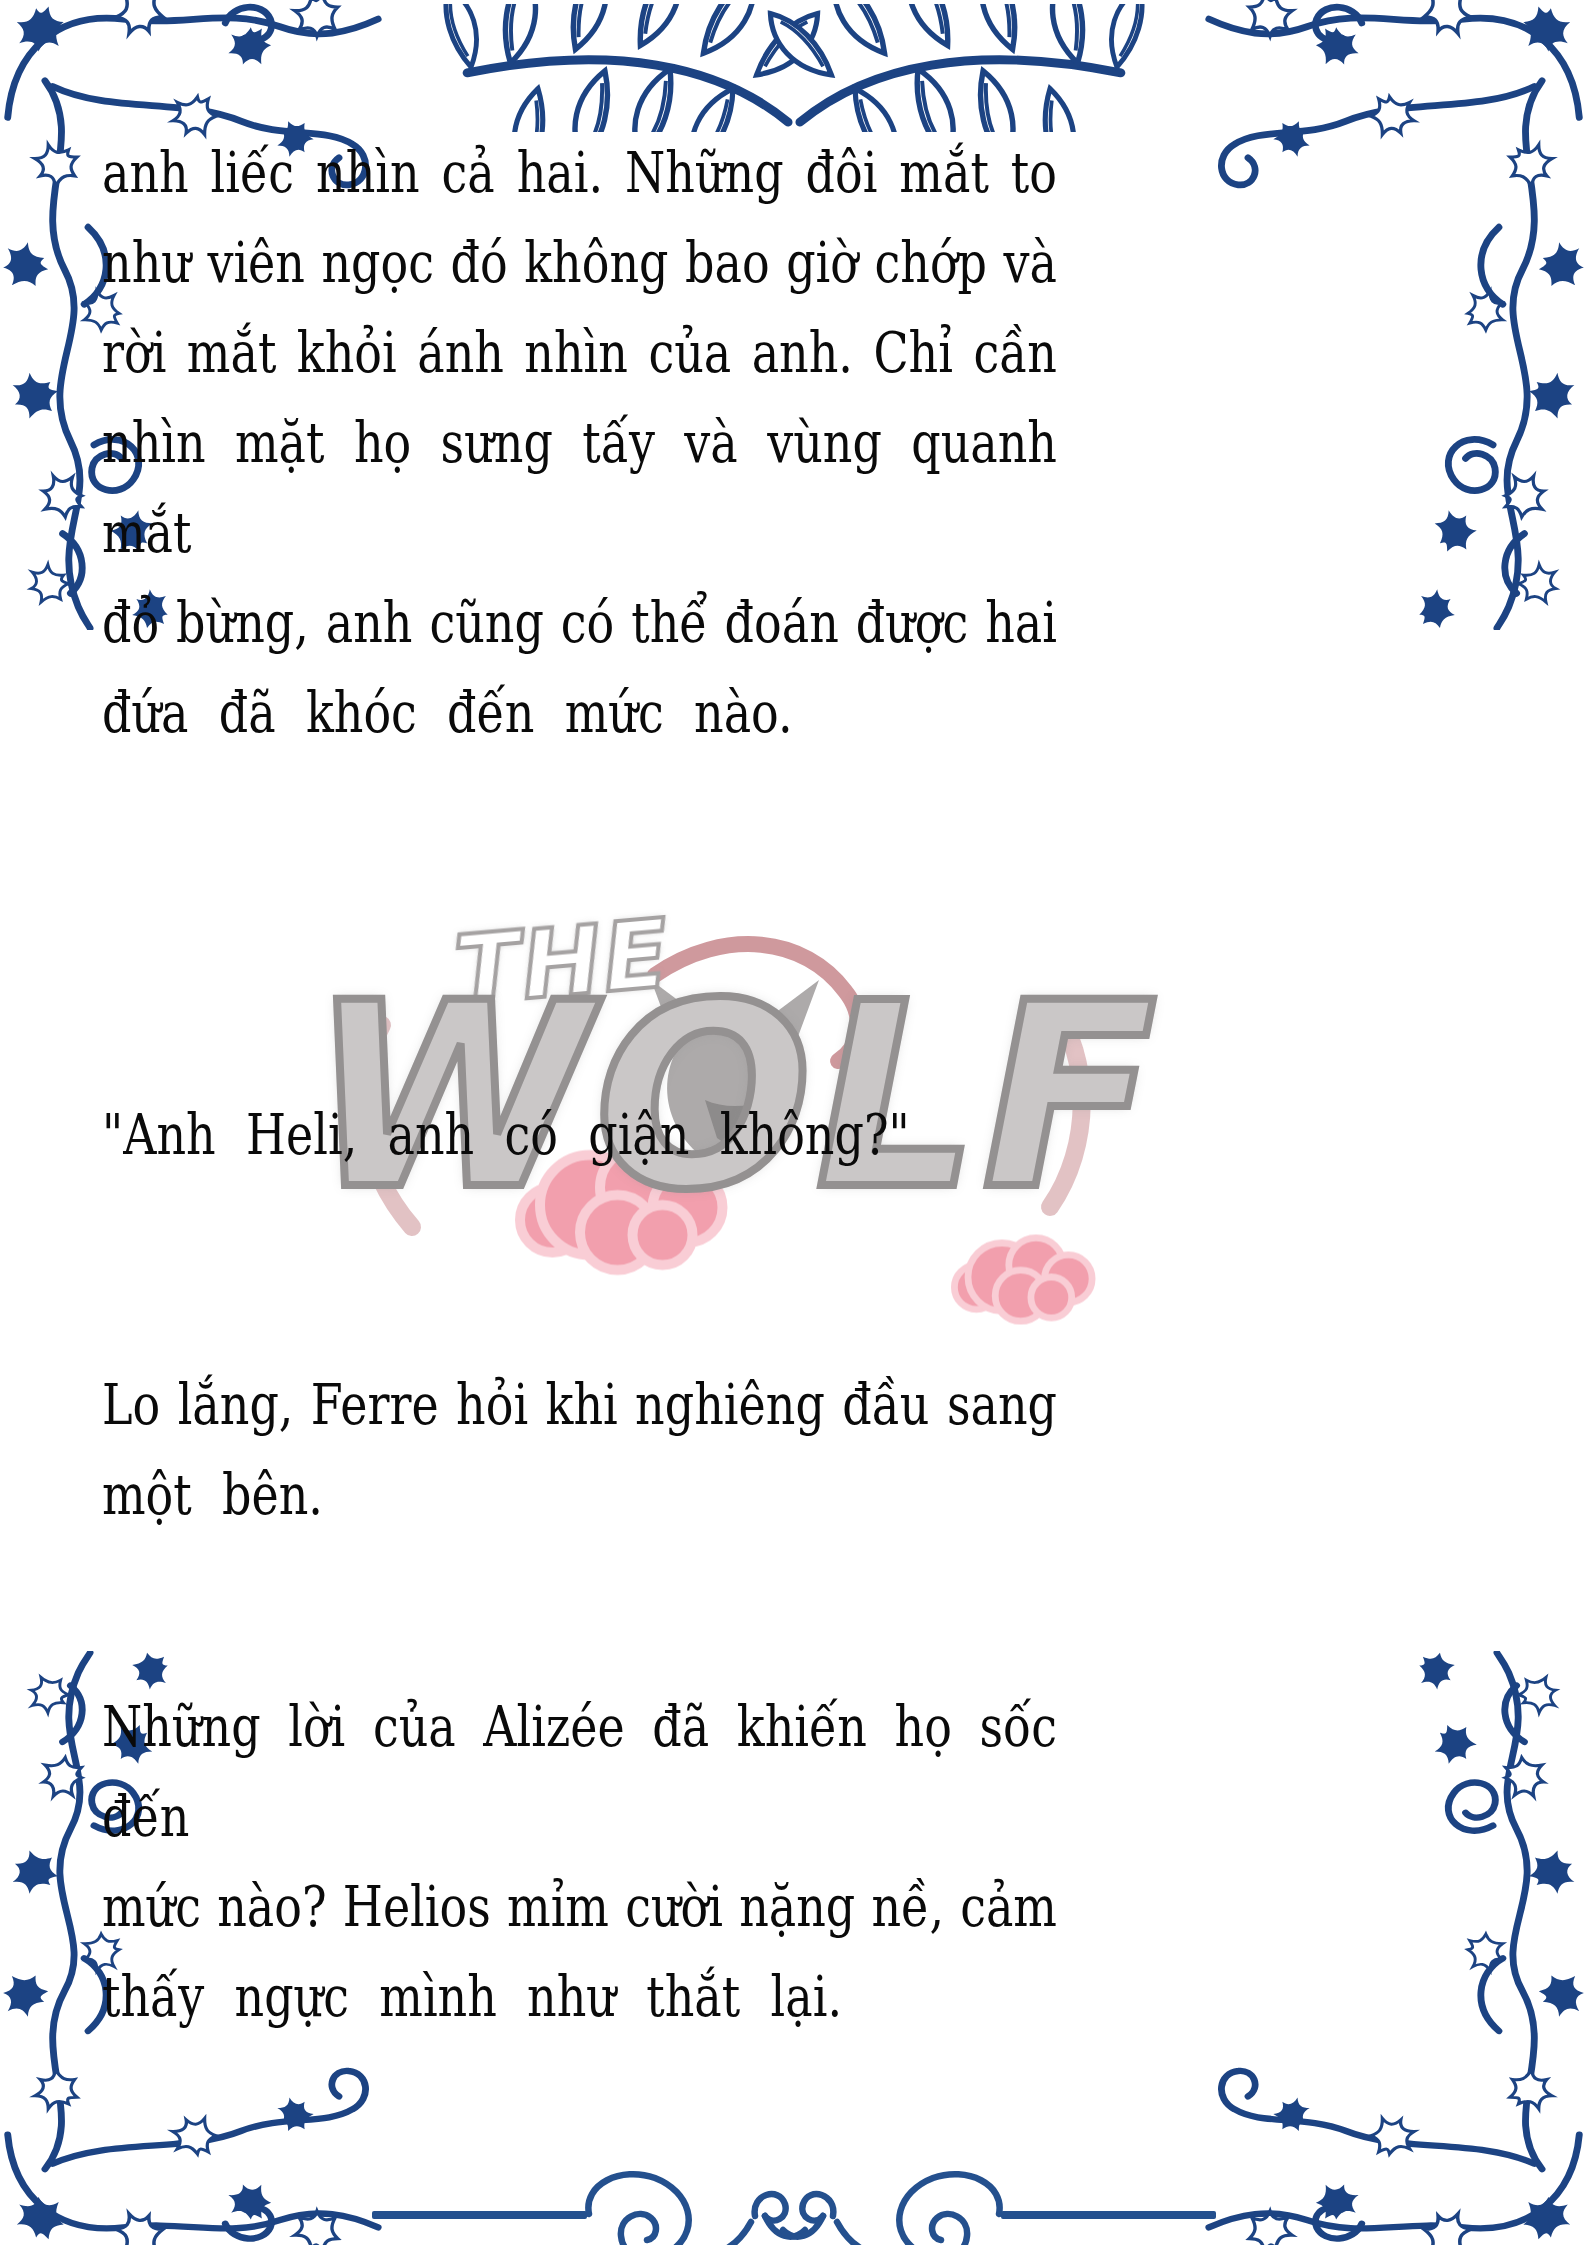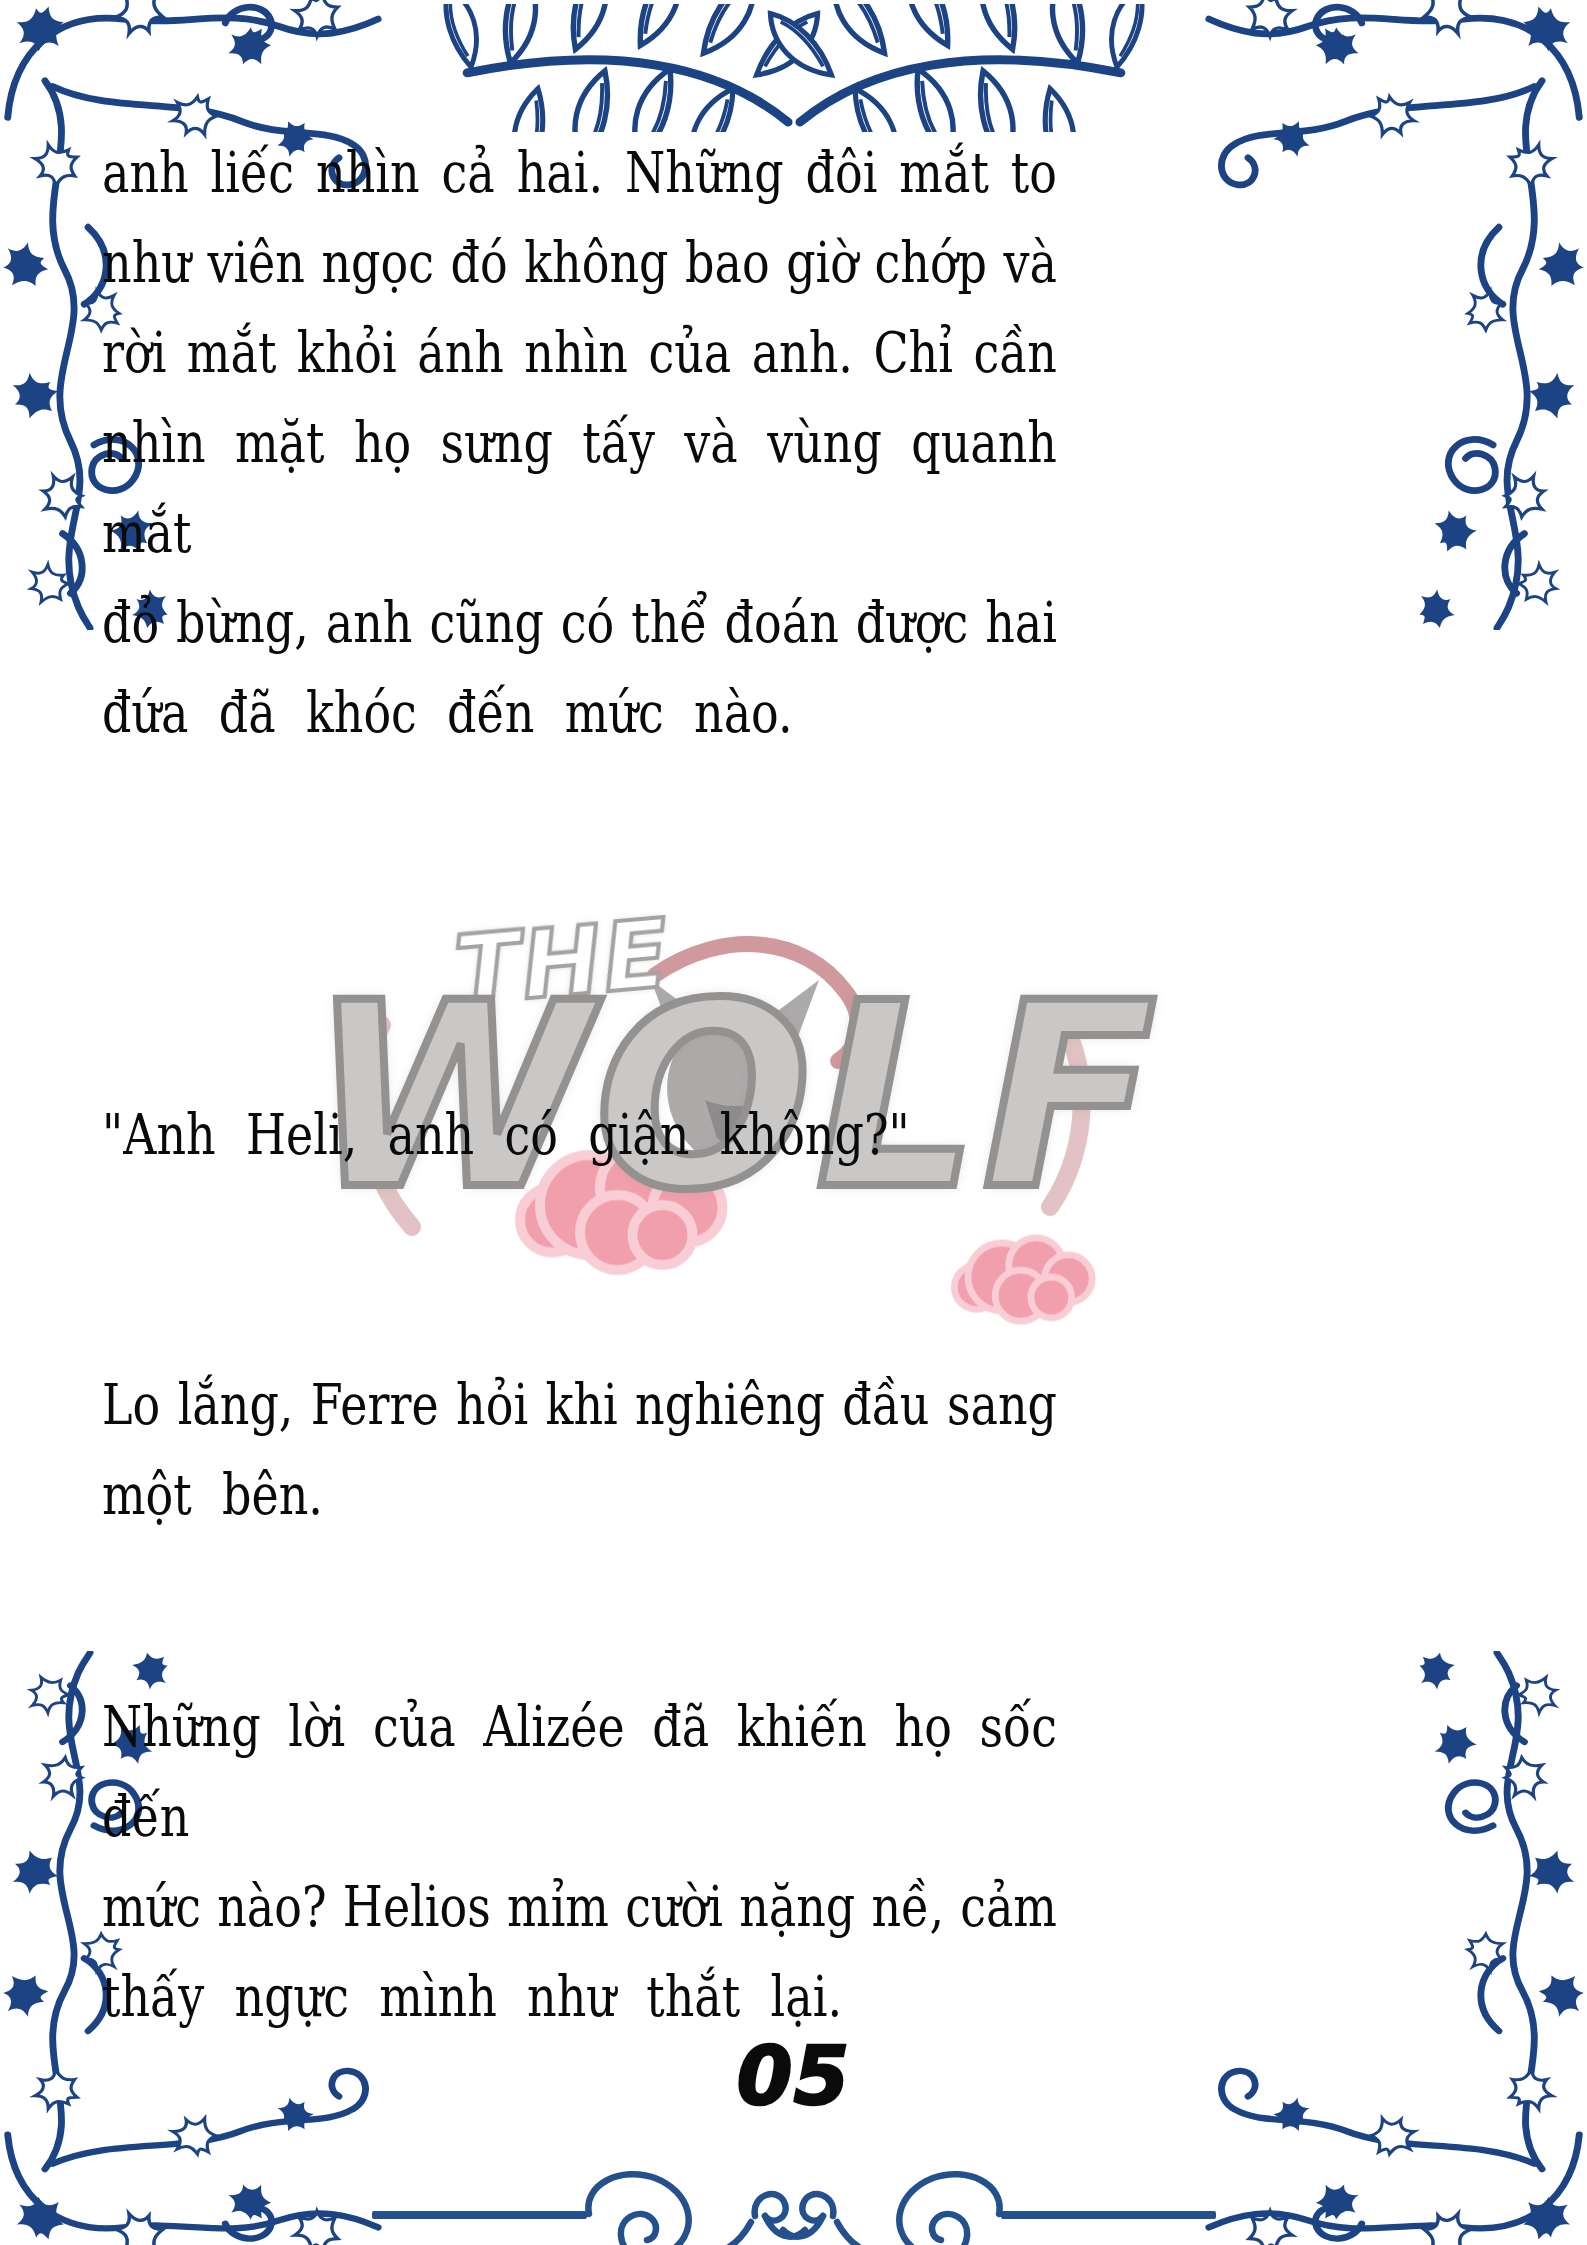--- a/index.html
+++ b/index.html
@@ -203,21 +203,20 @@
         <div class="line fill">Lo lắng, Ferre hỏi khi nghiêng đầu sang</div>
         <div class="line">một bên.</div>
       </div>
       <div class="para gap-c">
         <div class="line fill">Những lời của Alizée đã khiến họ sốc đến</div>
         <div class="line fill">mức nào? Helios mỉm cười nặng nề, cảm</div>
         <div class="line">thấy ngực mình như thắt lại.</div>
       </div>
     </div>
 
-  <div class="page-num">05</div>
 
   <div class="divider">
     <div class="bar left"></div>
     <svg width="430" height="130" viewBox="0 0 430 130">
       <use href="#flhalf"></use>
       <use href="#flhalf" transform="translate(430,0) scale(-1,1)"></use>
     </svg>
     <div class="bar right"></div>
   </div>
 

